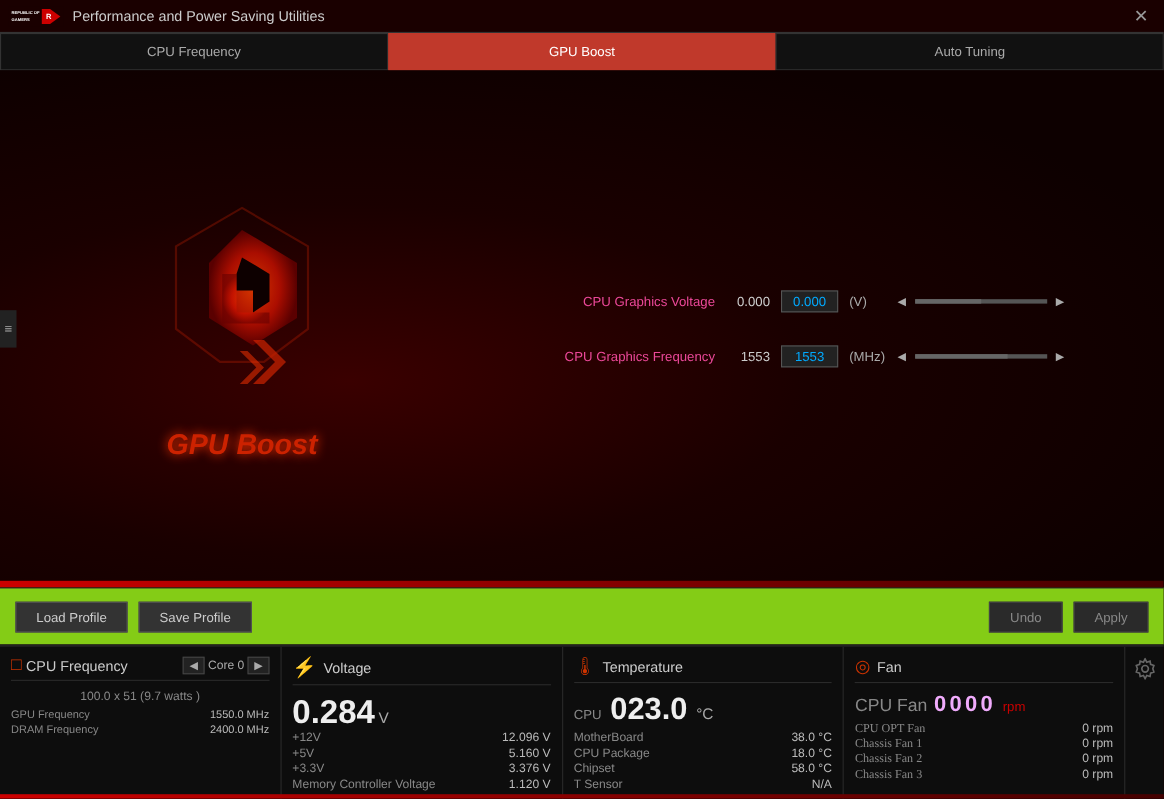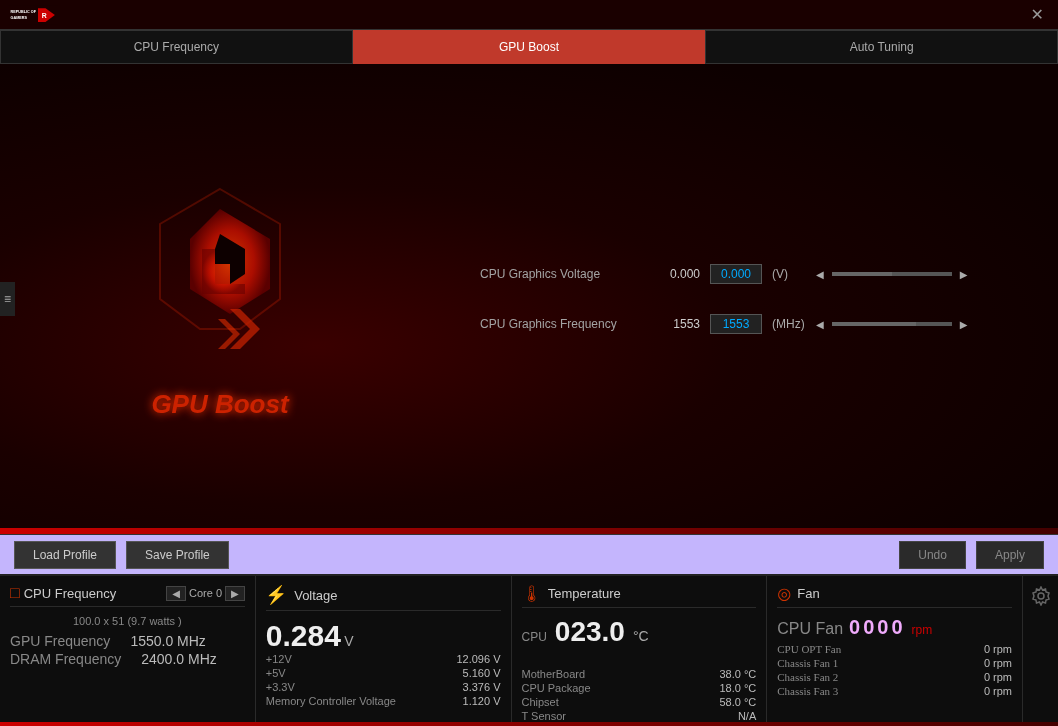--- a/index.html
+++ b/index.html
@@ -99,23 +99,24 @@
       gap: 30px;
       padding: 20px 40px;
     }
 
     .control-row {
       display: flex;
       align-items: center;
       gap: 10px;
     }
     .control-label {
-      color: #a3a3a3;
+      color: #ec4899;
       font-size: 12px;
       width: 170px;
+      text-align: right;
     }
     .control-value-static {
       color: #ccc;
       font-size: 12px;
       width: 40px;
       text-align: right;
     }
     .control-input {
       background: #222;
       border: 1px solid #555;
@@ -161,22 +162,22 @@
       transform: translateY(-50%);
       background: #222;
       color: #aaa;
       padding: 10px 4px;
       cursor: pointer;
       z-index: 10;
     }
 
     
     .bottom-buttons {
-      background: #c4b5fd;
-      height: 40px;
+      background: #84cc16;
+      height: 52px;
       display: flex;
       align-items: center;
       padding: 0 14px;
       gap: 10px;
       border-top: 1px solid #333;
     }
     .btn {
       background: #333;
       color: #ccc;
       border: 1px solid #555;
@@ -256,22 +257,23 @@
       margin-left: 2px;
     }
     .sub-info {
       color: #888;
       font-size: 11px;
       text-align: center;
       margin-bottom: 6px;
     }
     .stat-row {
       display: flex;
+      justify-content: space-between;
       margin-bottom: 2px;
-      font-size: 14px;
+      font-size: 10px;
     }
     .stat-row-label { color: #888; }
     .stat-row-value { color: #bbb; margin-left: 20px; }
     .voltage-row {
       display: flex;
       justify-content: space-between;
       font-size: 11px;
       margin-bottom: 2px;
     }
     .voltage-label { color: #888; }
@@ -332,20 +334,21 @@
 
 <div class="title-bar">
   <div class="title-bar-left">
     <svg class="rog-logo" viewBox="0 0 80 30">
       <rect width="80" height="30" fill="#1a0000"></rect>
       <text x="4" y="12" fill="white" font-size="6" font-weight="bold">REPUBLIC OF</text>
       <text x="4" y="22" fill="white" font-size="6" font-weight="bold">GAMERS</text>
       <polygon points="60,4 75,15 60,26 48,26 48,4" fill="#cc0000"></polygon>
       <text x="54" y="19" fill="white" font-size="11" font-weight="bold">R</text>
     </svg>
+    <span class="title-text">Performance and Power Saving Utilities</span>
   </div>
   <span class="close-btn">✕</span>
 </div>
 
 <div class="tabs">
   <div class="tab">
     <span>CPU Frequency</span>
   </div>
   <div class="tab active">
     <span>GPU Boost</span>
@@ -477,21 +480,21 @@
       <span class="voltage-label">Memory Controller Voltage</span>
       <span class="voltage-val">1.120  V</span>
     </div>
   </div>
 
   <div class="stats-section">
     <div class="stats-header">
       <span style="color:#cc3300;font-size:16px;">🌡</span>
       <span class="stats-header-title">Temperature</span>
     </div>
-    <div style="display:flex;align-items:baseline;gap:8px;margin-bottom:20px;">
+    <div style="display:flex;align-items:baseline;gap:8px;margin-bottom:4px;">
       <span style="font-size:12px;color:#888;">CPU</span>
       <span style="font-size:28px;color:#eee;font-weight:bold;">023.0</span>
       <span style="font-size:14px;color:#aaa;">°C</span>
     </div>
     <div class="voltage-row">
       <span class="voltage-label">MotherBoard</span>
       <span class="voltage-val">38.0 °C</span>
     </div>
     <div class="voltage-row">
       <span class="voltage-label">CPU Package</span>

